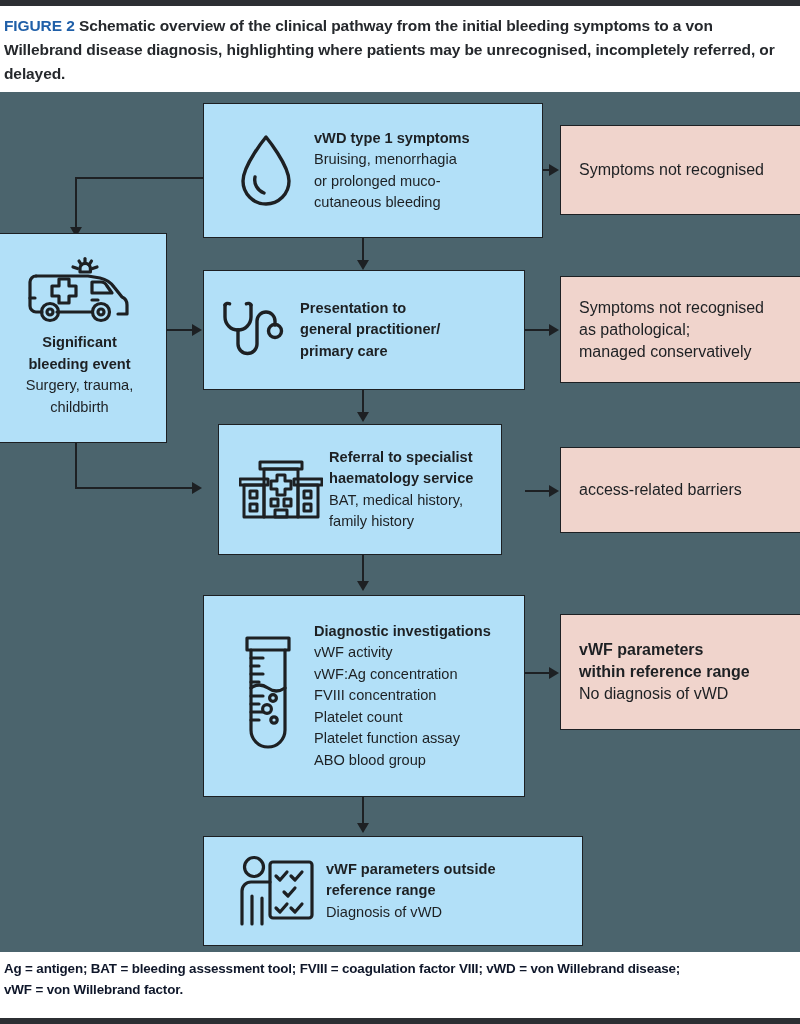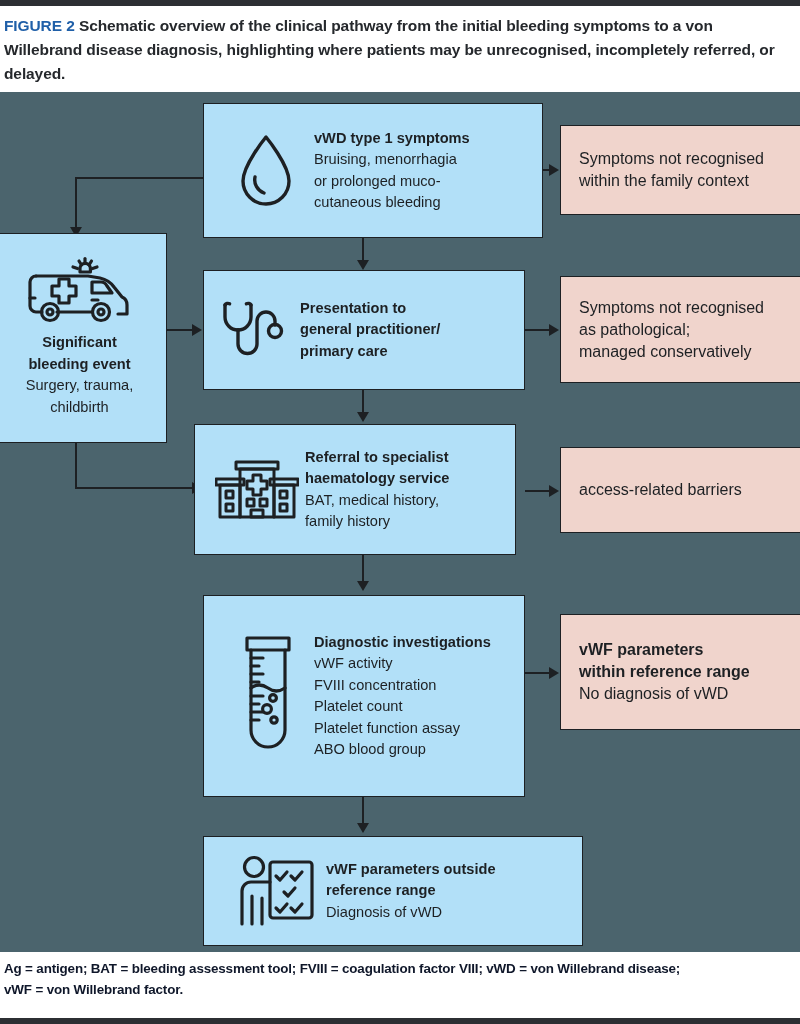--- a/index.html
+++ b/index.html
@@ -196,21 +196,21 @@
           <path d="M22 33 a11 11 0 0 0 0 0"></path>
         </svg>
       </span>
       <span class="box-text">
         <span class="b">Presentation to</span>
         <span class="b">general practitioner/</span>
         <span class="b">primary care</span>
       </span>
     </div>
 
-    <div class="box blue" style="left:194px; top:332px; width:322px; height:131px; padding:0 14px;">
+    <div class="box blue" style="left:218px; top:332px; width:284px; height:131px; padding:0 14px;">
       <span class="box-icon" style="width:96px;">
         <svg width="84" height="70" viewBox="0 0 84 70" fill="none" stroke="#1d2023" stroke-width="3" stroke-linecap="round" stroke-linejoin="round">
           <rect x="25" y="14" width="34" height="48"></rect>
           <rect x="21" y="7" width="42" height="7"></rect>
           <rect x="5" y="30" width="20" height="32"></rect>
           <rect x="1" y="24" width="28" height="6"></rect>
           <rect x="59" y="30" width="20" height="32"></rect>
           <rect x="55" y="24" width="28" height="6"></rect>
           <path d="M38 20 h8 v6 h6 v8 h-6 v6 h-8 v-6 h-6 v-8 h6 z"></path>
           <rect x="32" y="44" width="7" height="7"></rect>
@@ -245,20 +245,21 @@
           <line x1="18" y1="80" x2="30" y2="80"></line>
           <line x1="18" y1="88" x2="26" y2="88"></line>
           <circle cx="40" cy="66" r="3.4"></circle>
           <circle cx="34" cy="77" r="4.4"></circle>
           <circle cx="41" cy="88" r="3.2"></circle>
         </svg>
       </span>
       <span class="box-text">
         <span class="b">Diagnostic investigations</span>
         <span class="n">vWF activity</span>
+        <span class="n">vWF:Ag concentration</span>
         <span class="n">FVIII concentration</span>
         <span class="n">Platelet count</span>
         <span class="n">Platelet function assay</span>
         <span class="n">ABO blood group</span>
       </span>
     </div>
 
     <div class="box blue" style="left:203px; top:744px; width:380px; height:110px; padding:0 26px;">
       <span class="box-icon" style="width:96px;">
         <svg width="80" height="74" viewBox="0 0 80 74" fill="none" stroke="#1d2023" stroke-width="3.2" stroke-linecap="round" stroke-linejoin="round">
@@ -277,21 +278,20 @@
       <span class="box-text">
         <span class="b">vWF parameters outside</span>
         <span class="b">reference range</span>
         <span class="n">Diagnosis of vWD</span>
       </span>
     </div>
 
     <div class="box pink" style="left:560px; top:33px; width:248px; height:90px; padding:0 18px;">
       <span class="box-text">
         <span class="n">Symptoms not recognised</span>
-        <span class="n">within the family context</span>
       </span>
     </div>
 
     <div class="box pink" style="left:560px; top:184px; width:248px; height:107px; padding:0 18px;">
       <span class="box-text">
         <span class="n">Symptoms not recognised</span>
         <span class="n">as pathological;</span>
         <span class="n">managed conservatively</span>
       </span>
     </div>

